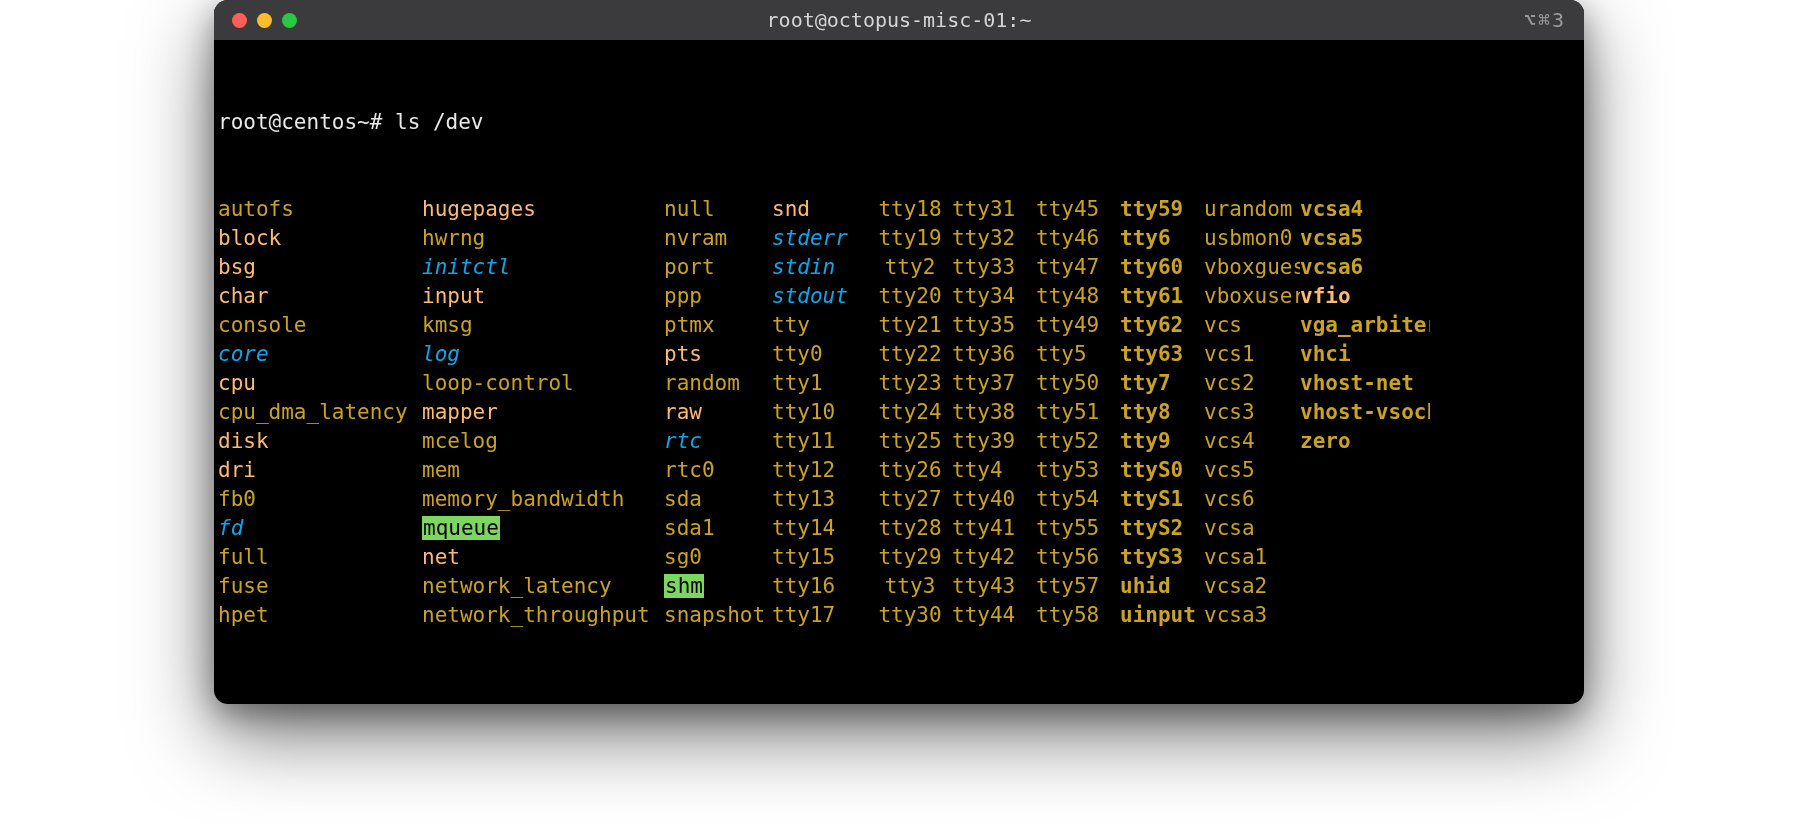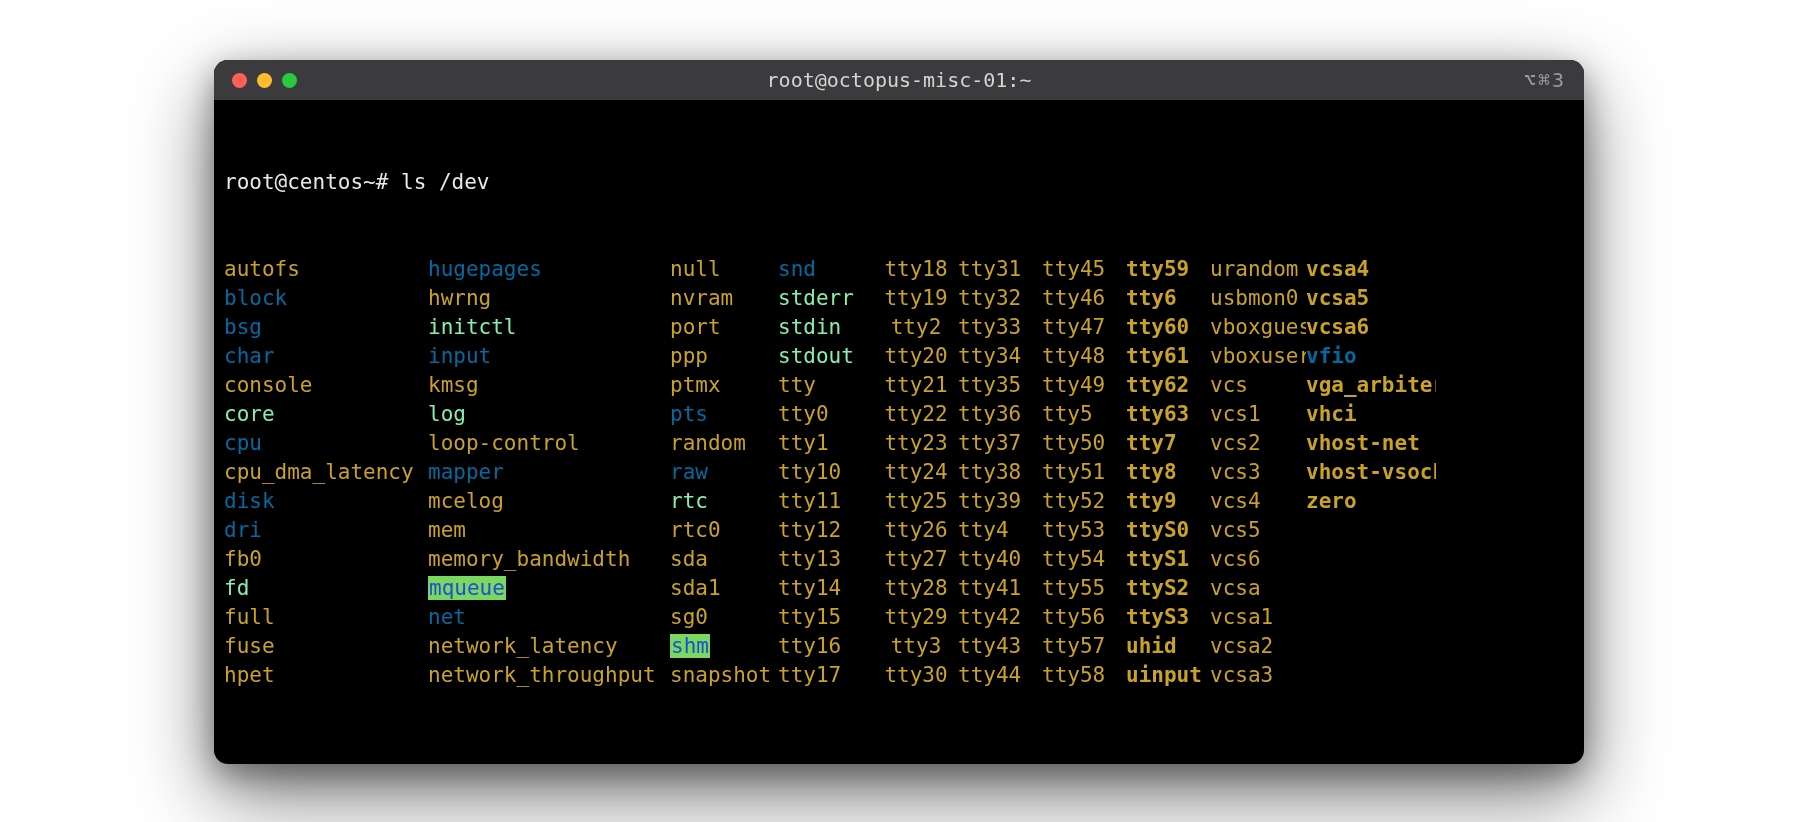--- a/index.html
+++ b/index.html
@@ -12,21 +12,20 @@
   }
   .wrap {
     position: relative;
     width: 1798px;
     height: 822px;
     display: flex;
     align-items: flex-start;
     justify-content: center;
   }
   .window {
-    margin-top: 60px;
     width: 1370px;
     background: #000000;
     border-radius: 14px;
     overflow: hidden;
     box-shadow: 0 30px 80px rgba(0,0,0,0.55), 0 10px 30px rgba(0,0,0,0.35);
   }
   .titlebar {
     height: 40px;
     background: #3b3b3d;
     display: flex;
@@ -56,21 +55,21 @@
     pointer-events: none;
   }
   .title-right {
     position: absolute;
     right: 18px;
     color: #9a9a9a;
     font-size: 20px;
     letter-spacing: 2px;
   }
   .term {
-    padding: 10px 12px 16px 10px;
+    padding: 10px 12px 16px 4px;
     font-size: 21px;
     line-height: 29px;
     font-family: "SF Mono", "Menlo", "Consolas", monospace;
     white-space: pre;
     color: #d0d0d0;
   }
   .row {
     display: flex;
   }
   .cell {
@@ -84,23 +83,23 @@
   .c4 { width:  84px; text-align: center; }
   .c5 { width:  84px; }
   .c6 { width:  84px; }
   .c7 { width:  84px; font-weight: bold; }
   .c8 { width:  96px; }
   .c9 { width: 130px; font-weight: bold; }
 
   .prompt { color: #e8e8e8; }
 
   .ty-yellow { color: #c9a227; }      
-  .ty-blue   { color: #0369a1; }      
-  .ty-cyan   { color: #86efac; }      
-  .ty-hlgrn  { color: #1d4ed8; background:#7bd75f; padding:0 1px; } 
+  .ty-blue   { color: #fdba74; }      
+  .ty-cyan   { color: #0ea5e9; font-style: italic; }      
+  .ty-hlgrn  { color: #000000; background:#7bd75f; padding:0 1px; } 
 </style>
 </head>
 <body>
 
 <div class="wrap">
   <div class="window">
 
     <div class="titlebar">
       <div class="dots">
         <div class="dot red"></div>

